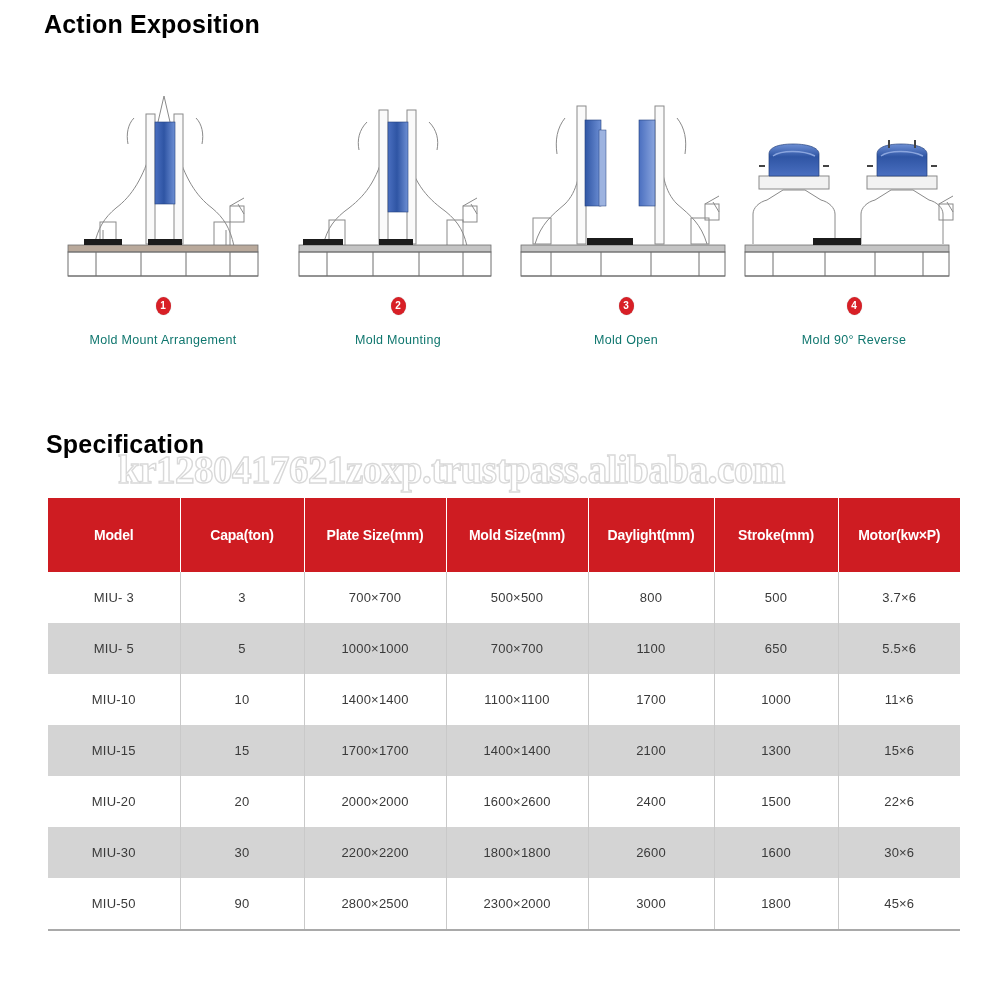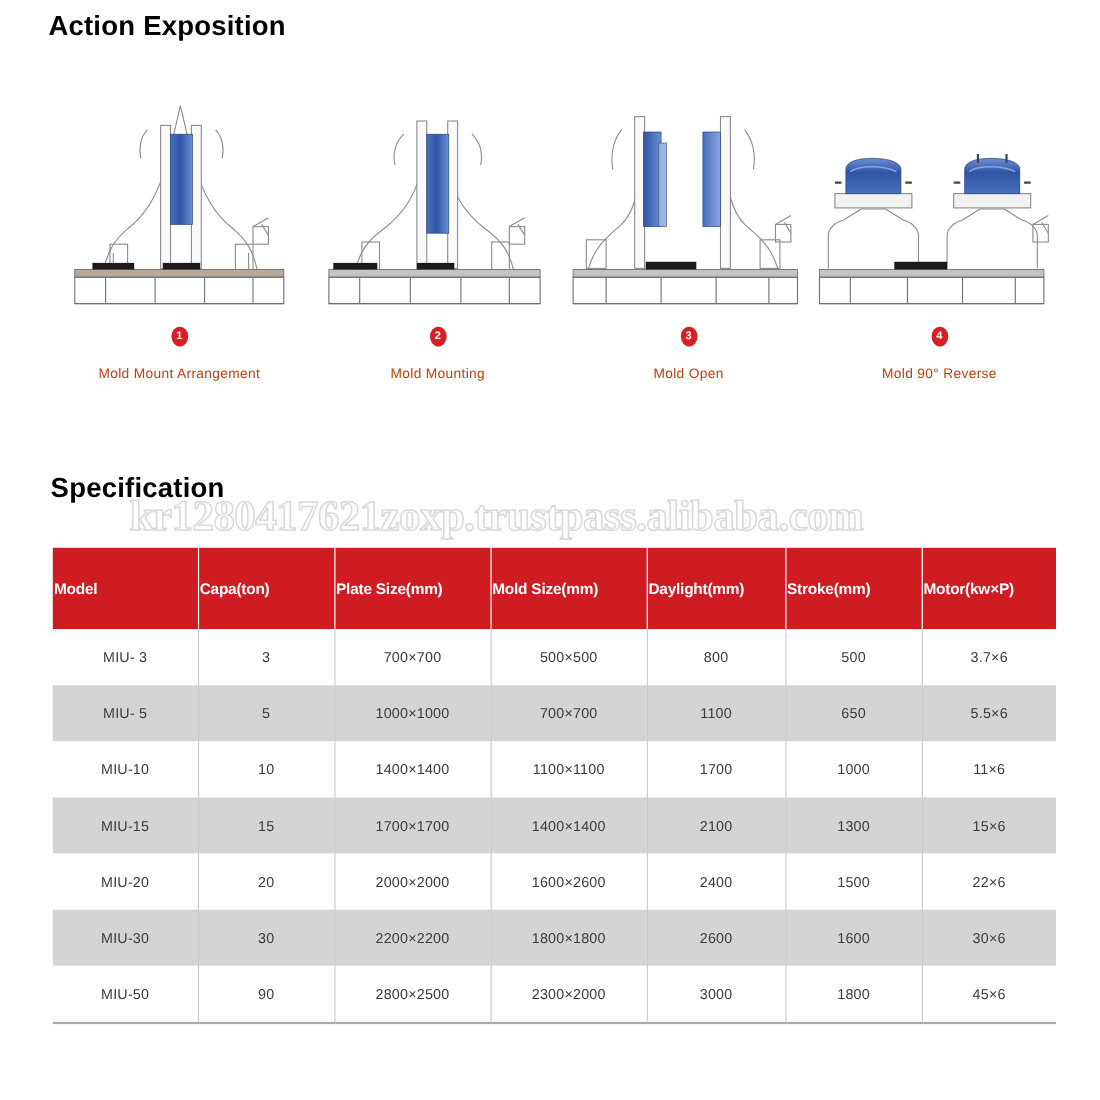--- a/index.html
+++ b/index.html
@@ -63,21 +63,21 @@
     font-size: 10px;
     font-weight: bold;
     line-height: 18px;
     text-align: center;
     margin: 14px auto 0 auto;
     box-shadow: 0 0 1px rgba(0,0,0,0.35);
   }
   .caption {
     margin-top: 18px;
     font-size: 12.5px;
-    color: #c2410c;
+    color: #0f766e;
     letter-spacing: 0.3px;
     white-space: nowrap;
   }
 
   
   #watermark {
     position: absolute;
     left: 118px;
     top: 447px;
     font-size: 39px;
@@ -99,21 +99,21 @@
     width: 912px;
     border-collapse: collapse;
     table-layout: fixed;
   }
   #spec-table th {
     background: #ce1c22;
     color: #ffffff;
     font-size: 14px;
     font-weight: bold;
     height: 72px;
-    text-align: left;
+    text-align: center;
     vertical-align: middle;
     border-right: 1px solid #ffffff;
     letter-spacing: -0.2px;
   }
   #spec-table th:last-child { border-right: none; }
 
   #spec-table td {
     font-size: 13px;
     color: #3a3a3a;
     height: 49px;

